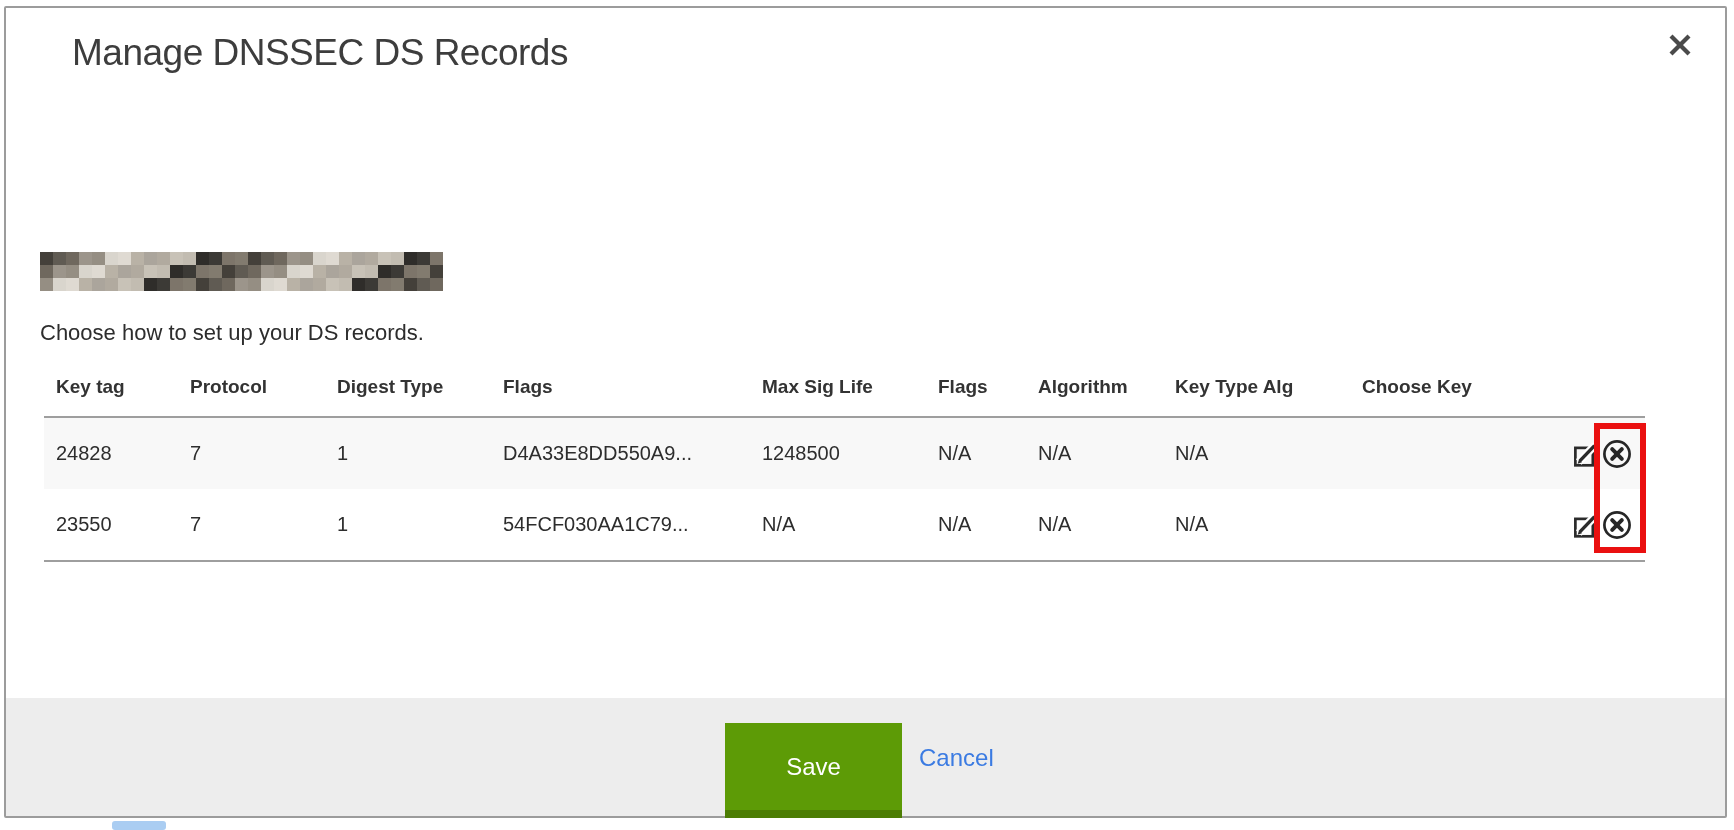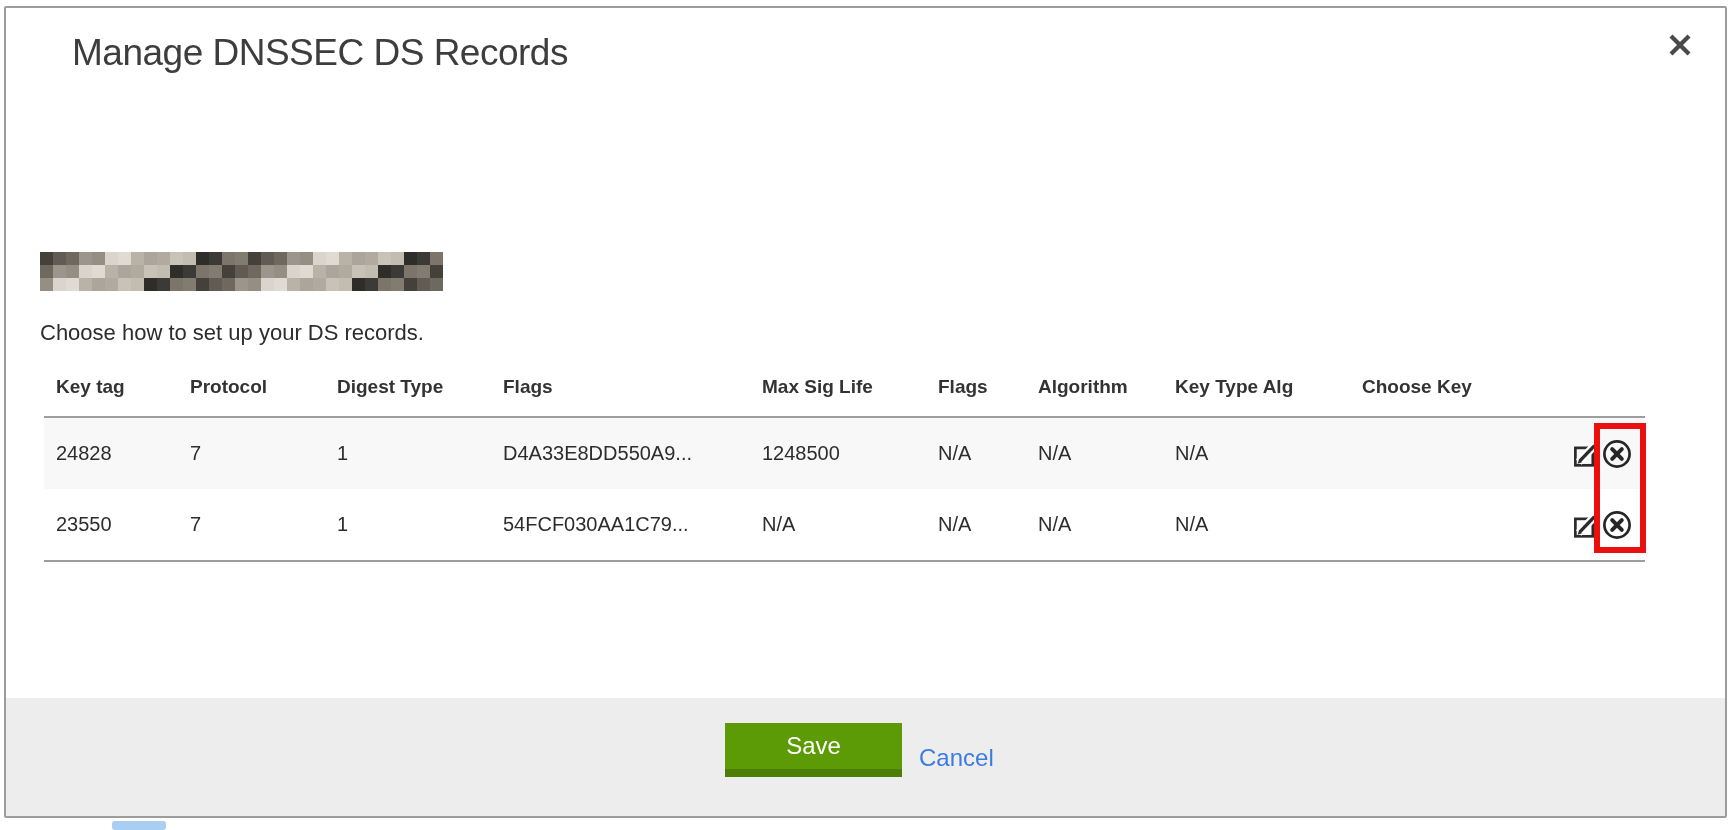--- a/index.html
+++ b/index.html
@@ -36,21 +36,21 @@
   .icon-btn { display:inline-flex; cursor:pointer; }
 
   .highlight-box { position:absolute; left:1550px; top:48px; width:52px; height:130px;
     border:6px solid #ea1010; pointer-events:none; }
 
   .add-btn { position:absolute; left:38px; top:564px; width:235px; height:50px;
     background:#ffffff; border:3px solid #649c00; color:#66a00a; font-size:21px;
     font-family:inherit; cursor:pointer; }
 
   .footer { position:absolute; left:0; right:0; bottom:0; height:118px; background:#ededed; }
-  .save-btn { position:absolute; left:719px; top:25px; width:177px; height:54px;
+  .save-btn { position:absolute; left:719px; top:25px; width:177px; height:95px;
     background:#5d9b06; border:none; border-bottom:8px solid #4c7d04;
     color:#ffffff; font-size:24px; font-family:inherit; cursor:pointer; }
   .cancel-link { position:absolute; left:913px; top:46px; font-size:24px;
     color:#3b7be2; text-decoration:none; cursor:pointer;text-align:center; }
 
   .bg-artifact { position:absolute; left:112px; top:821px; width:54px; height:9px;
     background:#aacdf2; border-radius:3px; }
 </style>
 </head>
 <body>

